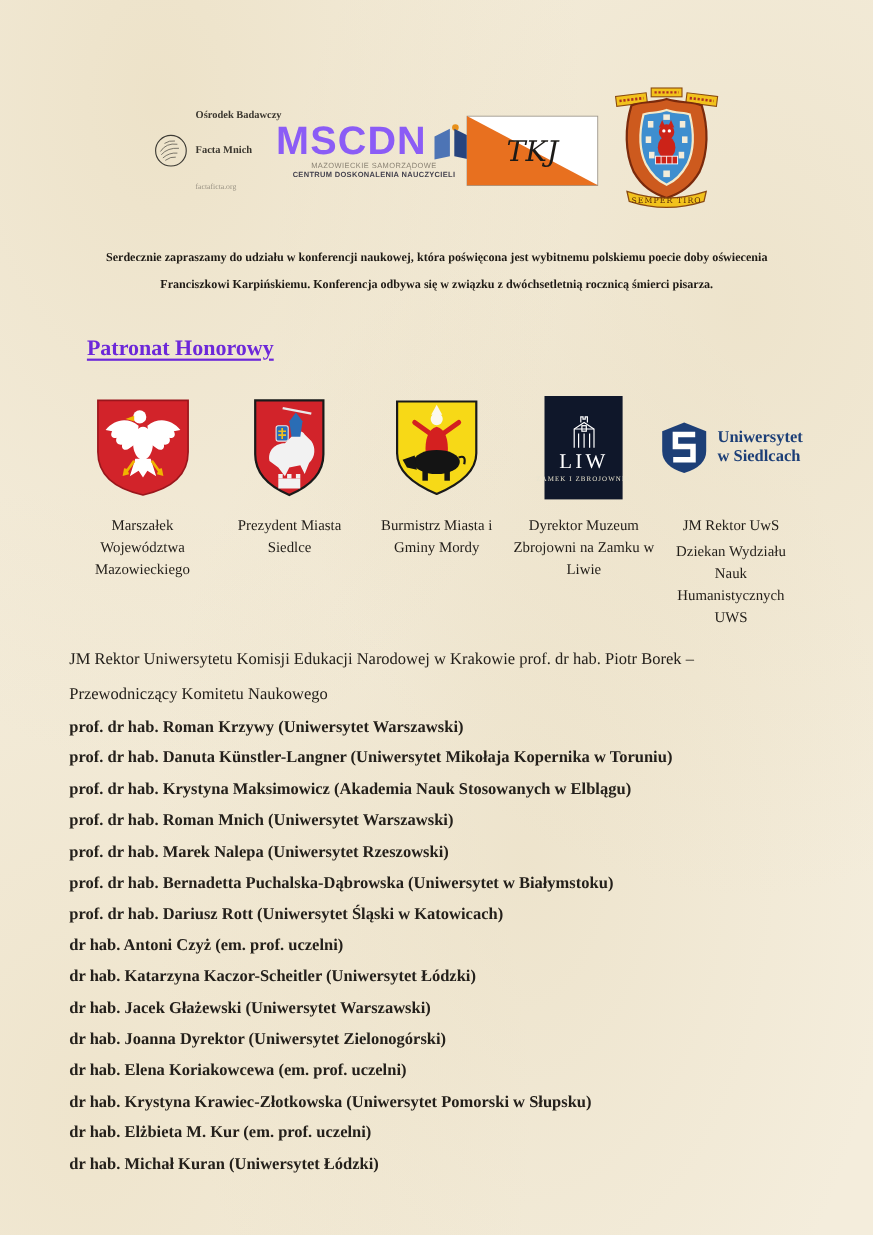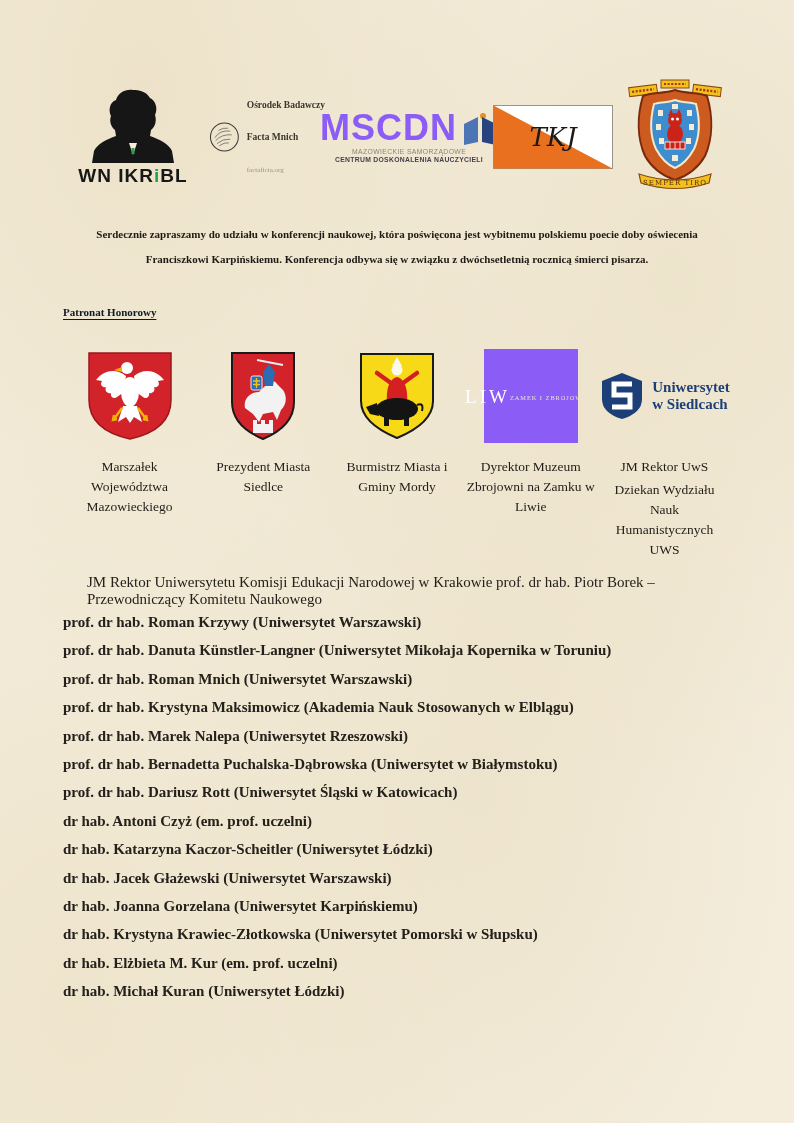--- a/index.html
+++ b/index.html
@@ -43,61 +43,53 @@
     letter-spacing:.3px;color:#44424e;margin-top:1px;white-space:nowrap;}
 
   
   .intro{
     margin:26px 92px 0;
     text-align:center;font-weight:bold;font-size:11px;line-height:25px;color:#1e1a15;
   }
 
   
   .section-heading{
-    margin:34px 63px 0;
-    font-weight:bold;font-size:11px;color:#0f172a;
+    margin:34px 79px 0;
+    font-weight:bold;font-size:20px;color:#6d28d9;
     text-decoration:underline;text-underline-offset:3px;
   }
 
   
   .patron-row{margin:31px 63px 0;display:flex;justify-content:space-between;}
   .patron-col{width:133px;display:flex;flex-direction:column;align-items:center;text-align:center;}
   .crest-box{height:94px;display:flex;align-items:center;justify-content:center;}
   .caption{margin-top:14px;font-size:13.5px;line-height:20px;color:#211d18;padding:0 2px;}
   .caption .cap2{margin-top:3px;}
 
-  .liw-box{width:94px;height:94px;background:#8b5cf6;display:flex;flex-direction:row;
+  .liw-box{width:71px;height:94px;background:#0f172a;display:flex;flex-direction:column;
     align-items:center;justify-content:center;}
   .liw-title{font-size:19px;color:#fff;letter-spacing:3px;line-height:20px;margin-top:2px;}
   .liw-sub{font-size:6.3px;color:#e9e4cf;letter-spacing:1px;margin-top:2px;white-space:nowrap;}
 
   .uws{display:flex;align-items:center;gap:7px;}
   .uws-text{font-family:Liberation Serif, serif;font-weight:bold;font-size:15px;
     line-height:17px;color:#1d3f77;text-align:left;}
 
   
   .committee{margin:14px 63px 0;font-size:15px;}
-  .chairman{line-height:17px;margin-left:24px;}
+  .chairman{line-height:31px;}
   .member{line-height:28.4px;white-space:nowrap;font-weight:bold;}
 </style>
 </head>
 <body>
 
 <div class="page">
 
   <div class="logos-row">
 
-    <div class="logo-item wn">
-      <svg width="92" height="76" viewBox="0 0 92 76">
-        <path d="M46,3 C38,2 31,6 29,13 C23,15 21,23 24,29 C22,34 24,40 28,43 L29,49 C20,52 10,57 7,64 L5,76 L87,76 L85,64 C82,57 72,52 63,49 L64,43 C68,40 70,34 68,28 C71,22 69,14 63,11 C59,4 52,3 46,3 Z" fill="#161616"></path>
-        <path d="M42,56 L46,68 L50,56 Z" fill="#f4eddc"></path>
-        <rect x="44.5" y="61" width="3" height="6" fill="#2e9e4f"></rect>
-      </svg>
-      <div class="wn-mark"><span>WN IKR</span><span class="accent">i</span><span>BL</span></div>
-    </div>
 
     <div class="logo-item ff">
       <svg width="42" height="42" viewBox="0 0 42 42">
         <circle cx="21" cy="21" r="19" fill="none" stroke="#3c3a34" stroke-width="1.4"></circle>
         <g stroke="#4c4a42" stroke-width="0.9" fill="none">
           <path d="M8,22 Q15,11 29,13"></path>
           <path d="M9,26 Q17,17 31,18"></path>
           <path d="M11,30 Q19,23 29,24"></path>
           <path d="M14,33 Q21,28 27,29"></path>
           <path d="M13,12 Q19,8 26,9"></path>
@@ -283,38 +275,39 @@
 
 
   <div class="committee">
     <div class="chairman">JM Rektor Uniwersytetu Komisji Edukacji Narodowej w Krakowie prof. dr hab. Piotr Borek – Przewodniczący Komitetu Naukowego</div>
     <div>
 
         <div class="member">prof. dr hab. Roman Krzywy (Uniwersytet Warszawski)</div>
 
         <div class="member">prof. dr hab. Danuta Künstler-Langner (Uniwersytet Mikołaja Kopernika w Toruniu)</div>
 
+        <div class="member">prof. dr hab. Krystyna Maksimowicz (Akademia Nauk Stosowanych w Elblągu)</div>
+
         <div class="member">prof. dr hab. Roman Mnich (Uniwersytet Warszawski)</div>
 
-        <div class="member">prof. dr hab. Krystyna Maksimowicz (Akademia Nauk Stosowanych w Elblągu)</div>
-
         <div class="member">prof. dr hab. Marek Nalepa (Uniwersytet Rzeszowski)</div>
 
         <div class="member">prof. dr hab. Bernadetta Puchalska-Dąbrowska (Uniwersytet w Białymstoku)</div>
 
         <div class="member">prof. dr hab. Dariusz Rott (Uniwersytet Śląski w Katowicach)</div>
 
         <div class="member">dr hab. Antoni Czyż (em. prof. uczelni)</div>
 
         <div class="member">dr hab. Katarzyna Kaczor-Scheitler (Uniwersytet Łódzki)</div>
 
         <div class="member">dr hab. Jacek Głażewski (Uniwersytet Warszawski)</div>
 
-        <div class="member">dr hab. Joanna Gorzelana (Uniwersytet Karpińskiemu)</div>
-
+        <div class="member">dr hab. Joanna Dyrektor (Uniwersytet Zielonogórski)</div>
+
+        <div class="member">dr hab. Elena Koriakowcewa (em. prof. uczelni)</div>
 
         <div class="member">dr hab. Krystyna Krawiec-Złotkowska (Uniwersytet Pomorski w Słupsku)</div>
 
         <div class="member">dr hab. Elżbieta M. Kur (em. prof. uczelni)</div>
 
         <div class="member">dr hab. Michał Kuran (Uniwersytet Łódzki)</div>
       </div>
   </div>
 
 </div>

